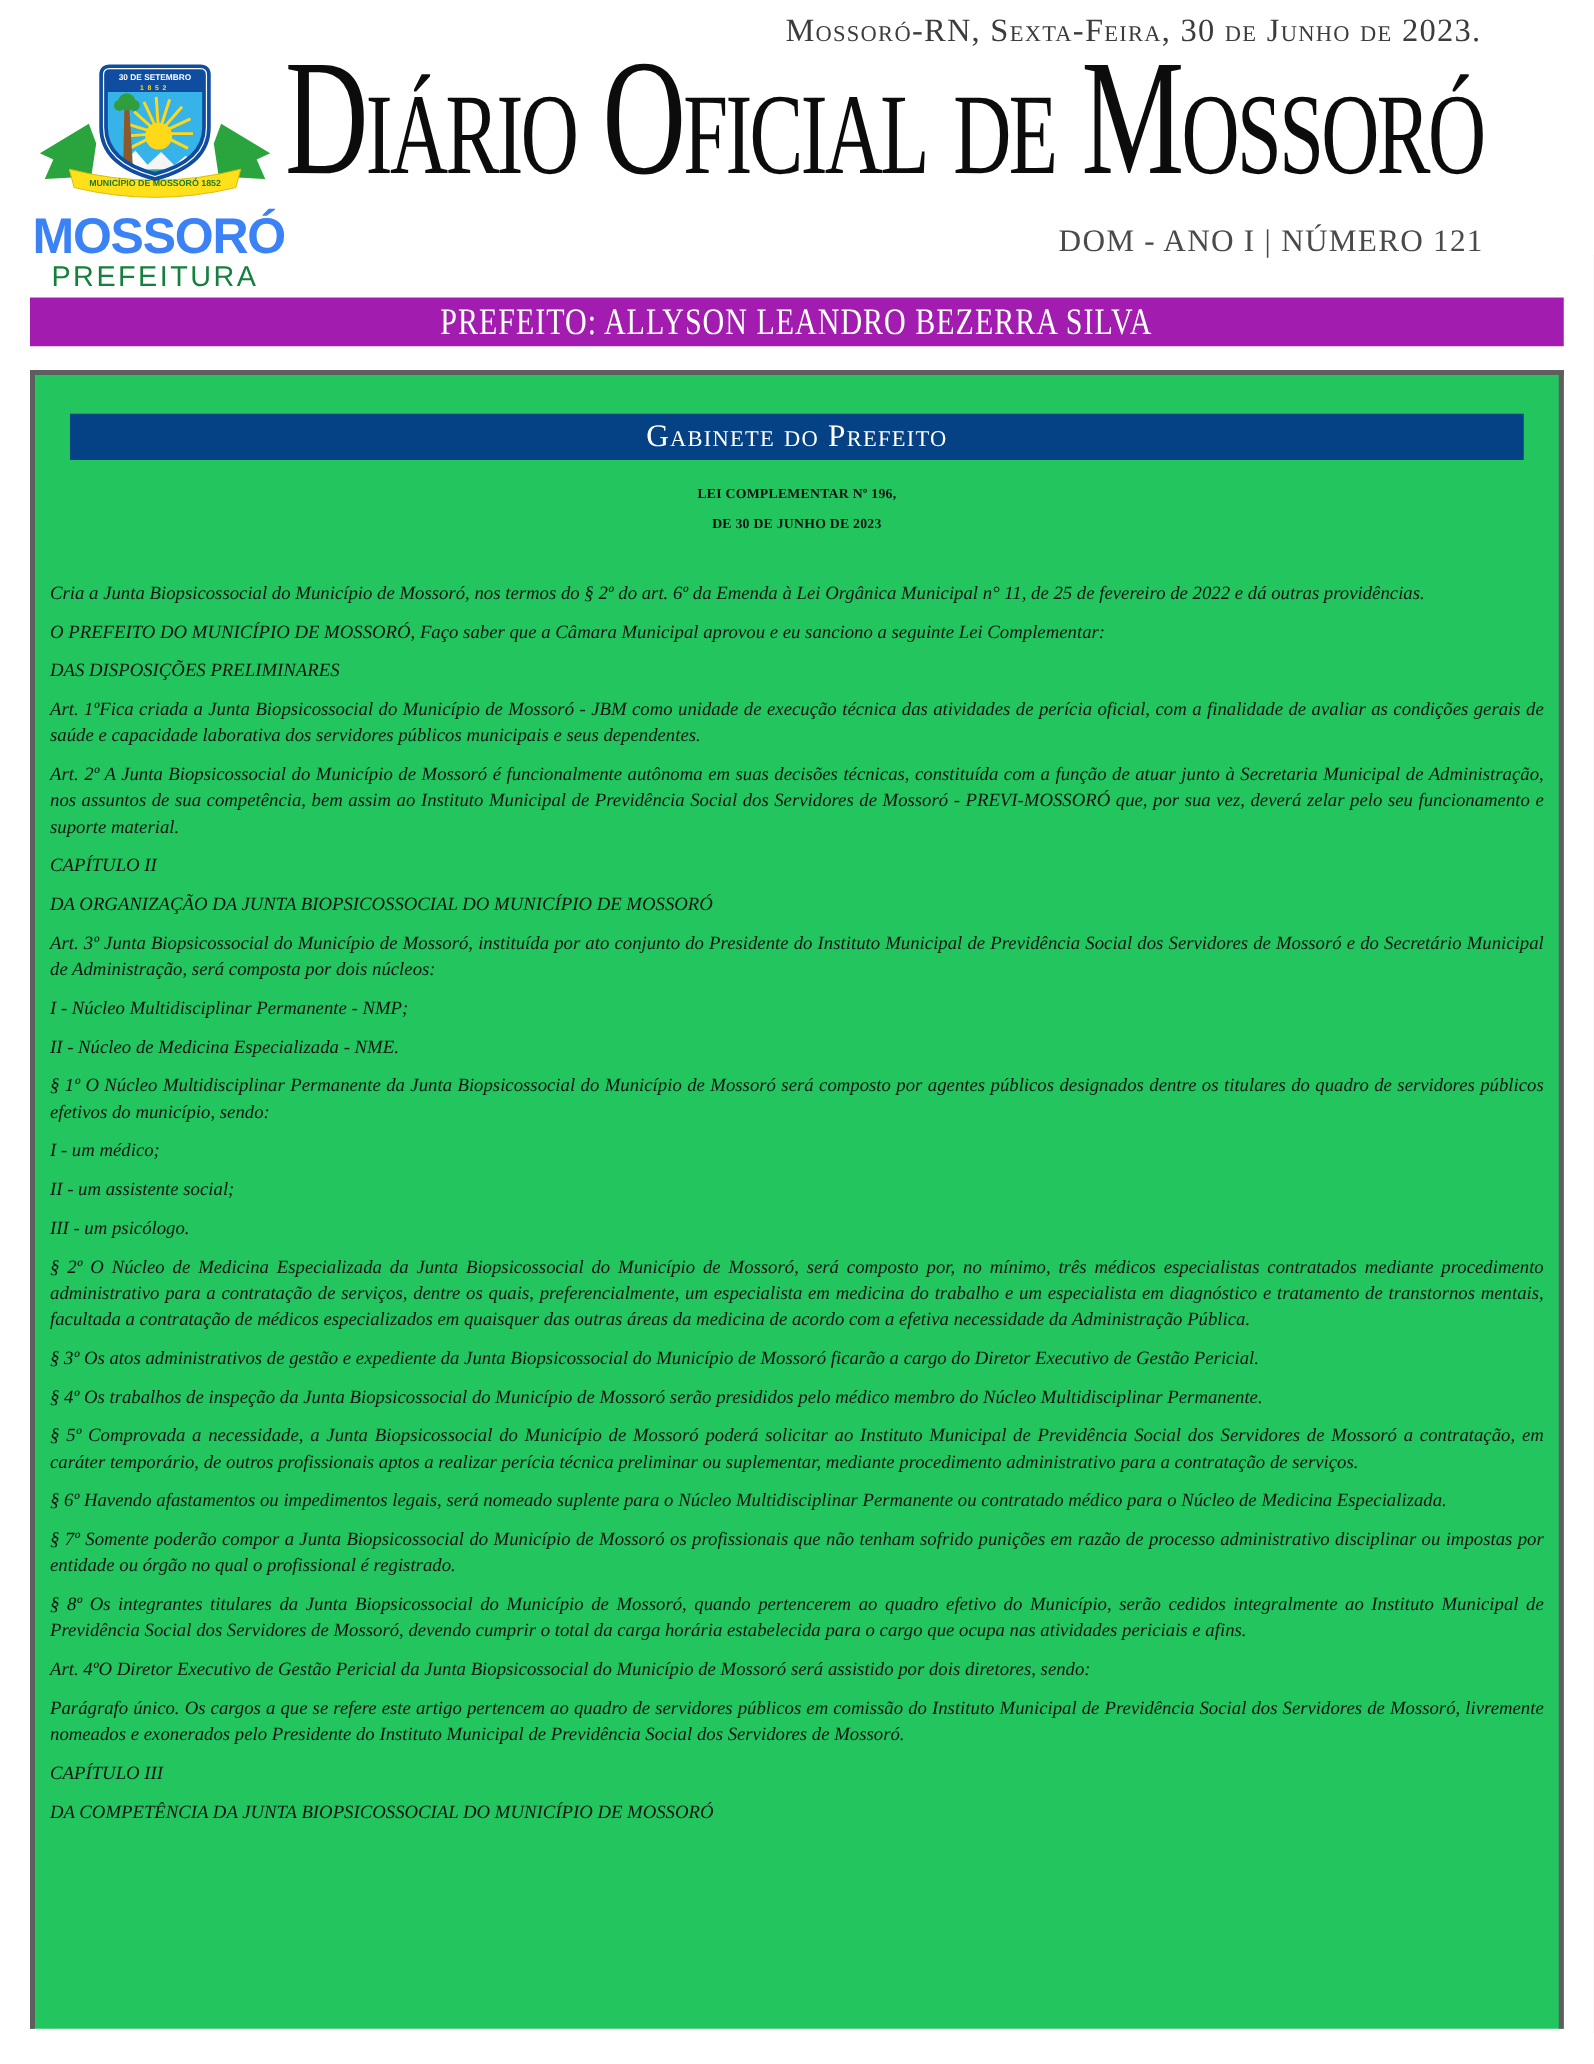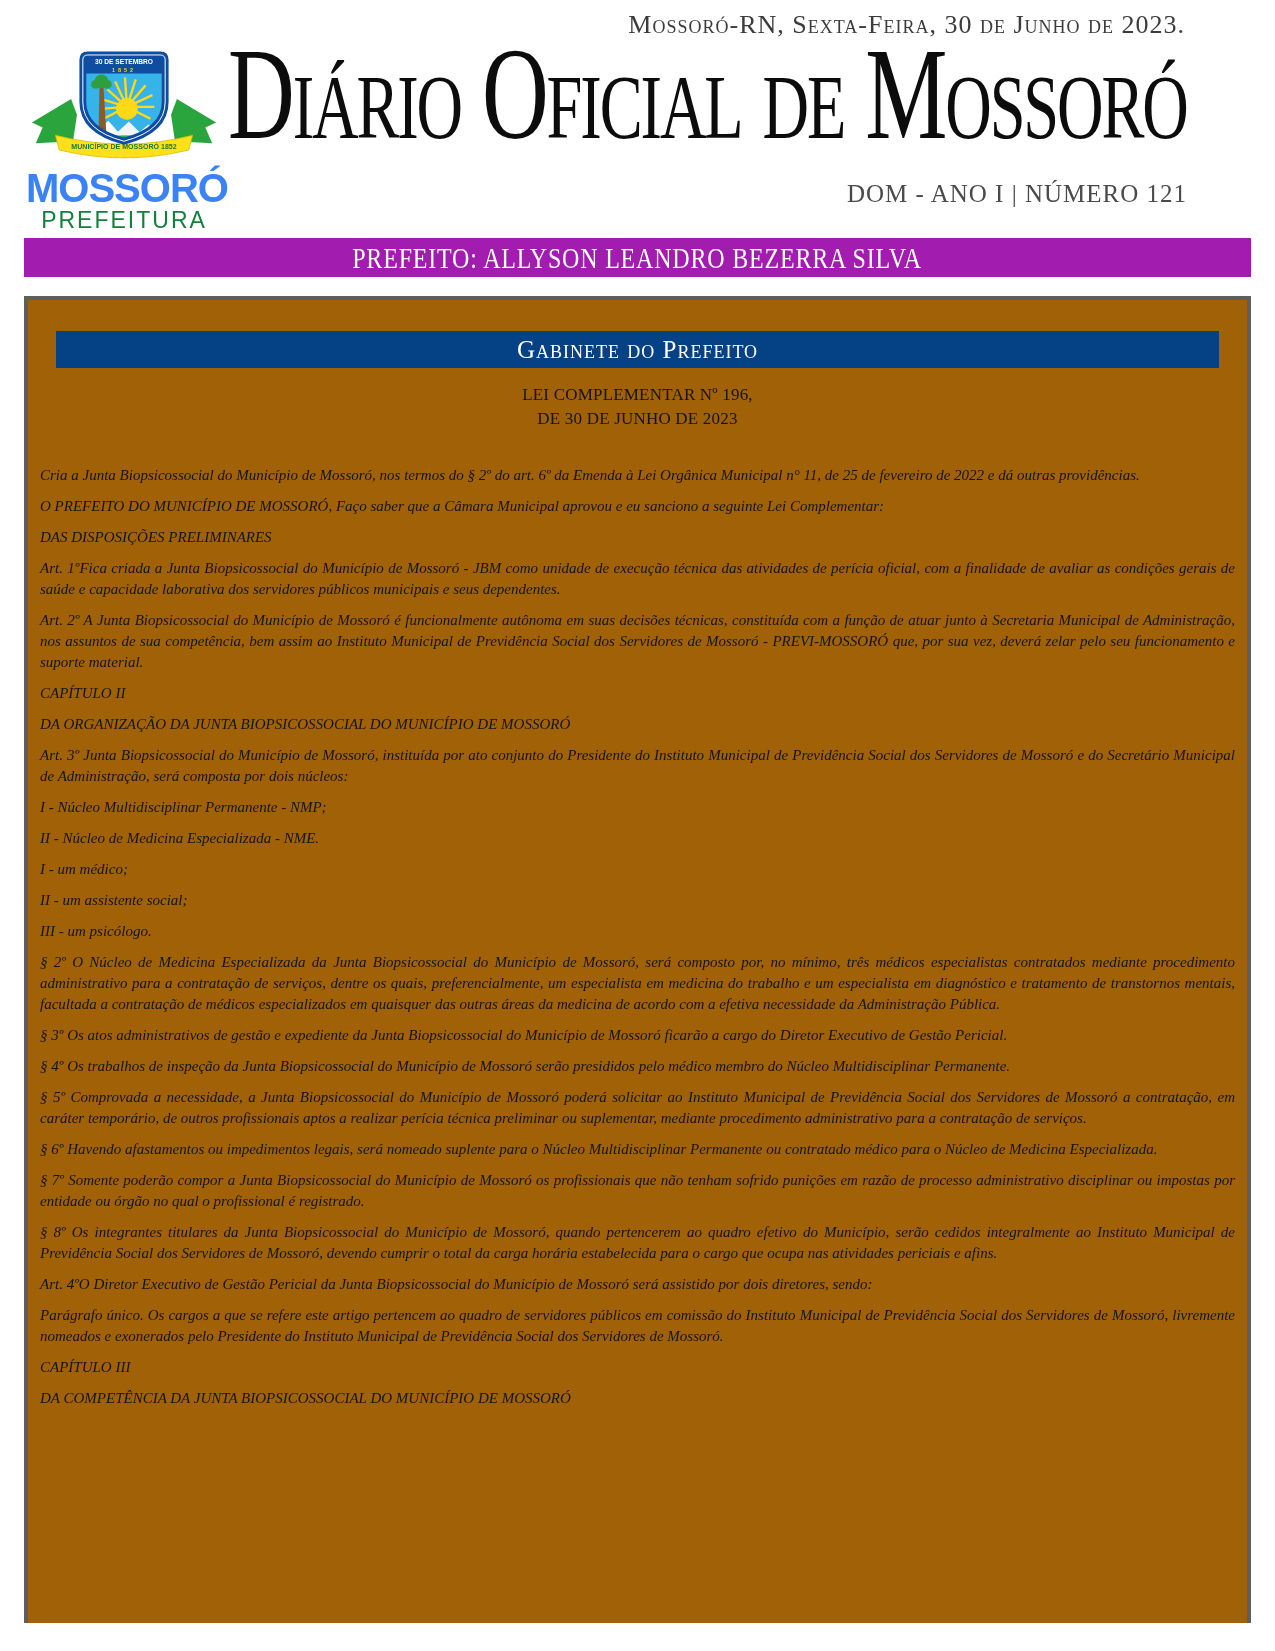--- a/index.html
+++ b/index.html
@@ -48,30 +48,30 @@
   }
   .prefeito-banner .stretch {
     display:inline-block; transform:scaleX(0.80);
     color:#ffffff; font-size:30px; letter-spacing:1px; white-space:nowrap;
   }
 
   
   .content-box {
     margin:19px 24px 0 24px; height:1327px;
     border:4px solid #5e5e5e; border-bottom:none;
-    padding:0 12px; background:#a16207;
+    padding:0 12px; background:#22c55e;
   }
   .section-bar {
     margin:31px 16px 0 16px; height:37px; background:#044185;
     display:flex; align-items:center; justify-content:center;
   }
   .section-bar span {
     color:#ffffff; font-variant:small-caps; font-size:25px; letter-spacing:1px;
   }
-  .law-title { margin-top:15px; text-align:center; font-weight:normal; font-size:17px; line-height:24px; letter-spacing:0.2px; }
+  .law-title { margin-top:15px; text-align:center; font-weight:bold; font-size:11px; line-height:24px; letter-spacing:0.2px; }
   .paragraphs { margin-top:34px;font-style:italic; }
   .para {
     font-size:15px; line-height:21px; margin-bottom:10px;
     text-align:justify; color:#141414;
   }
 
   
   .crest-top-text { font-family:"Liberation Sans", sans-serif; font-weight:bold; }
 </style>
 </head>
@@ -175,20 +175,21 @@
       <p class="para">CAPÍTULO II</p>
 
       <p class="para">DA ORGANIZAÇÃO DA JUNTA BIOPSICOSSOCIAL DO MUNICÍPIO DE MOSSORÓ</p>
 
       <p class="para">Art. 3º Junta Biopsicossocial do Município de Mossoró, instituída por ato conjunto do Presidente do Instituto Municipal de Previdência Social dos Servidores de Mossoró e do Secretário Municipal de Administração, será composta por dois núcleos:</p>
 
       <p class="para">I - Núcleo Multidisciplinar Permanente - NMP;</p>
 
       <p class="para">II - Núcleo de Medicina Especializada - NME.</p>
 
+      <p class="para">§ 1º O Núcleo Multidisciplinar Permanente da Junta Biopsicossocial do Município de Mossoró será composto por agentes públicos designados dentre os titulares do quadro de servidores públicos efetivos do município, sendo:</p>
 
       <p class="para">I - um médico;</p>
 
       <p class="para">II - um assistente social;</p>
 
       <p class="para">III - um psicólogo.</p>
 
       <p class="para">§ 2º O Núcleo de Medicina Especializada da Junta Biopsicossocial do Município de Mossoró, será composto por, no mínimo, três médicos especialistas contratados mediante procedimento administrativo para a contratação de serviços, dentre os quais, preferencialmente, um especialista em medicina do trabalho e um especialista em diagnóstico e tratamento de transtornos mentais, facultada a contratação de médicos especializados em quaisquer das outras áreas da medicina de acordo com a efetiva necessidade da Administração Pública.</p>
 
       <p class="para">§ 3º Os atos administrativos de gestão e expediente da Junta Biopsicossocial do Município de Mossoró ficarão a cargo do Diretor Executivo de Gestão Pericial.</p>

